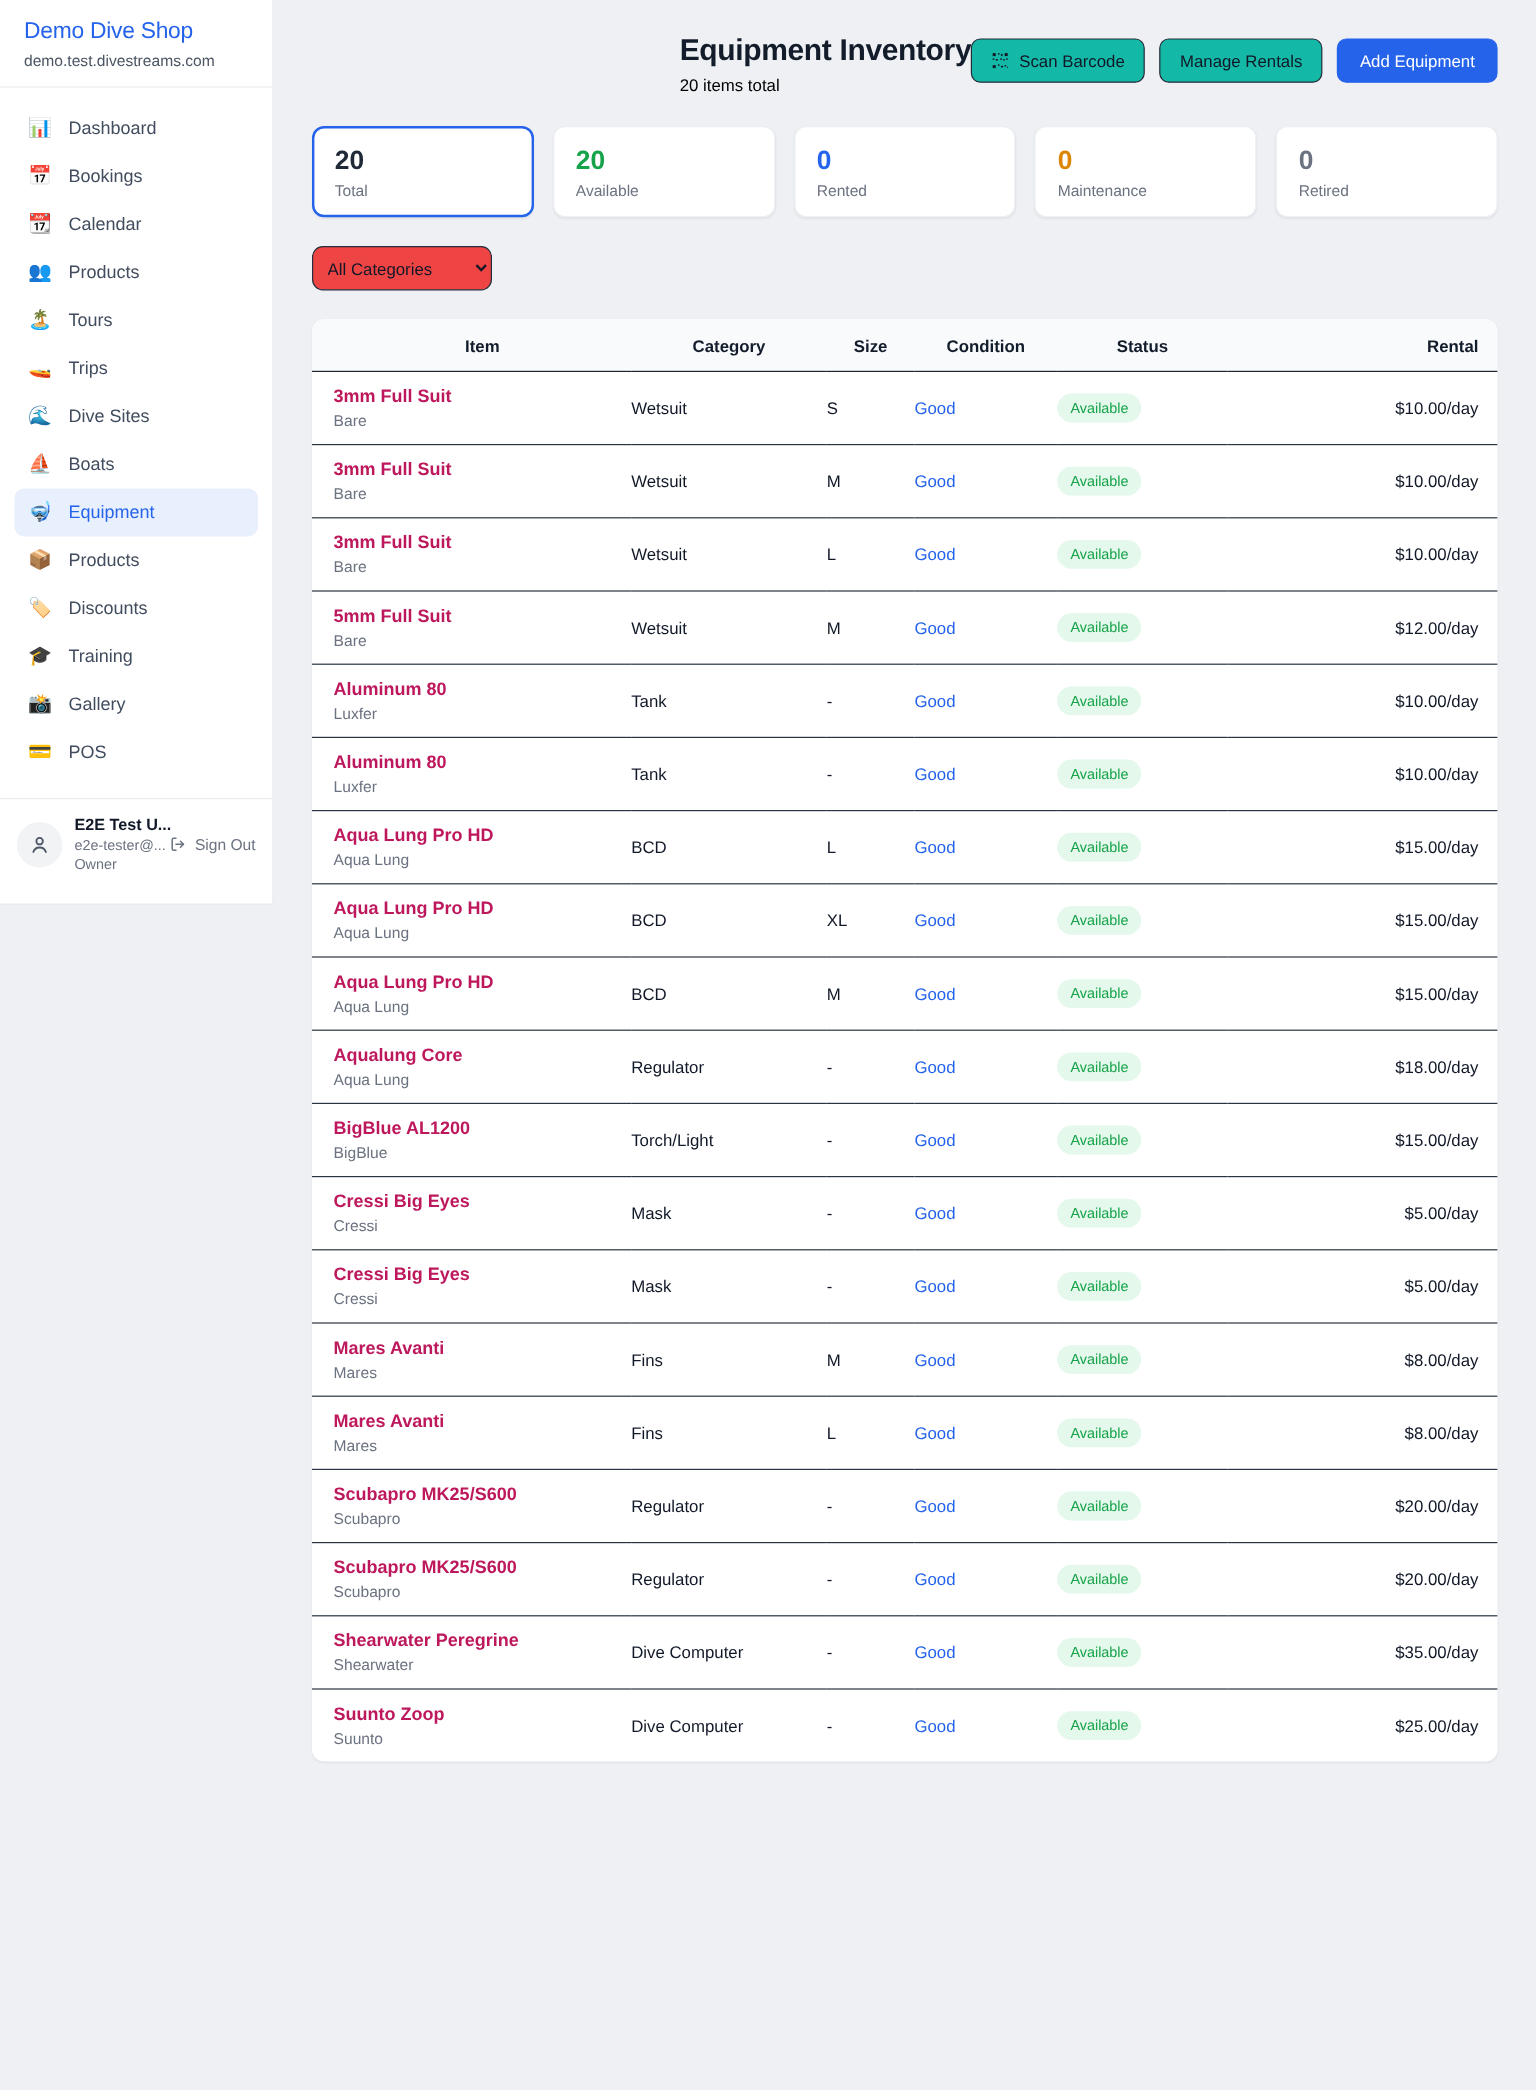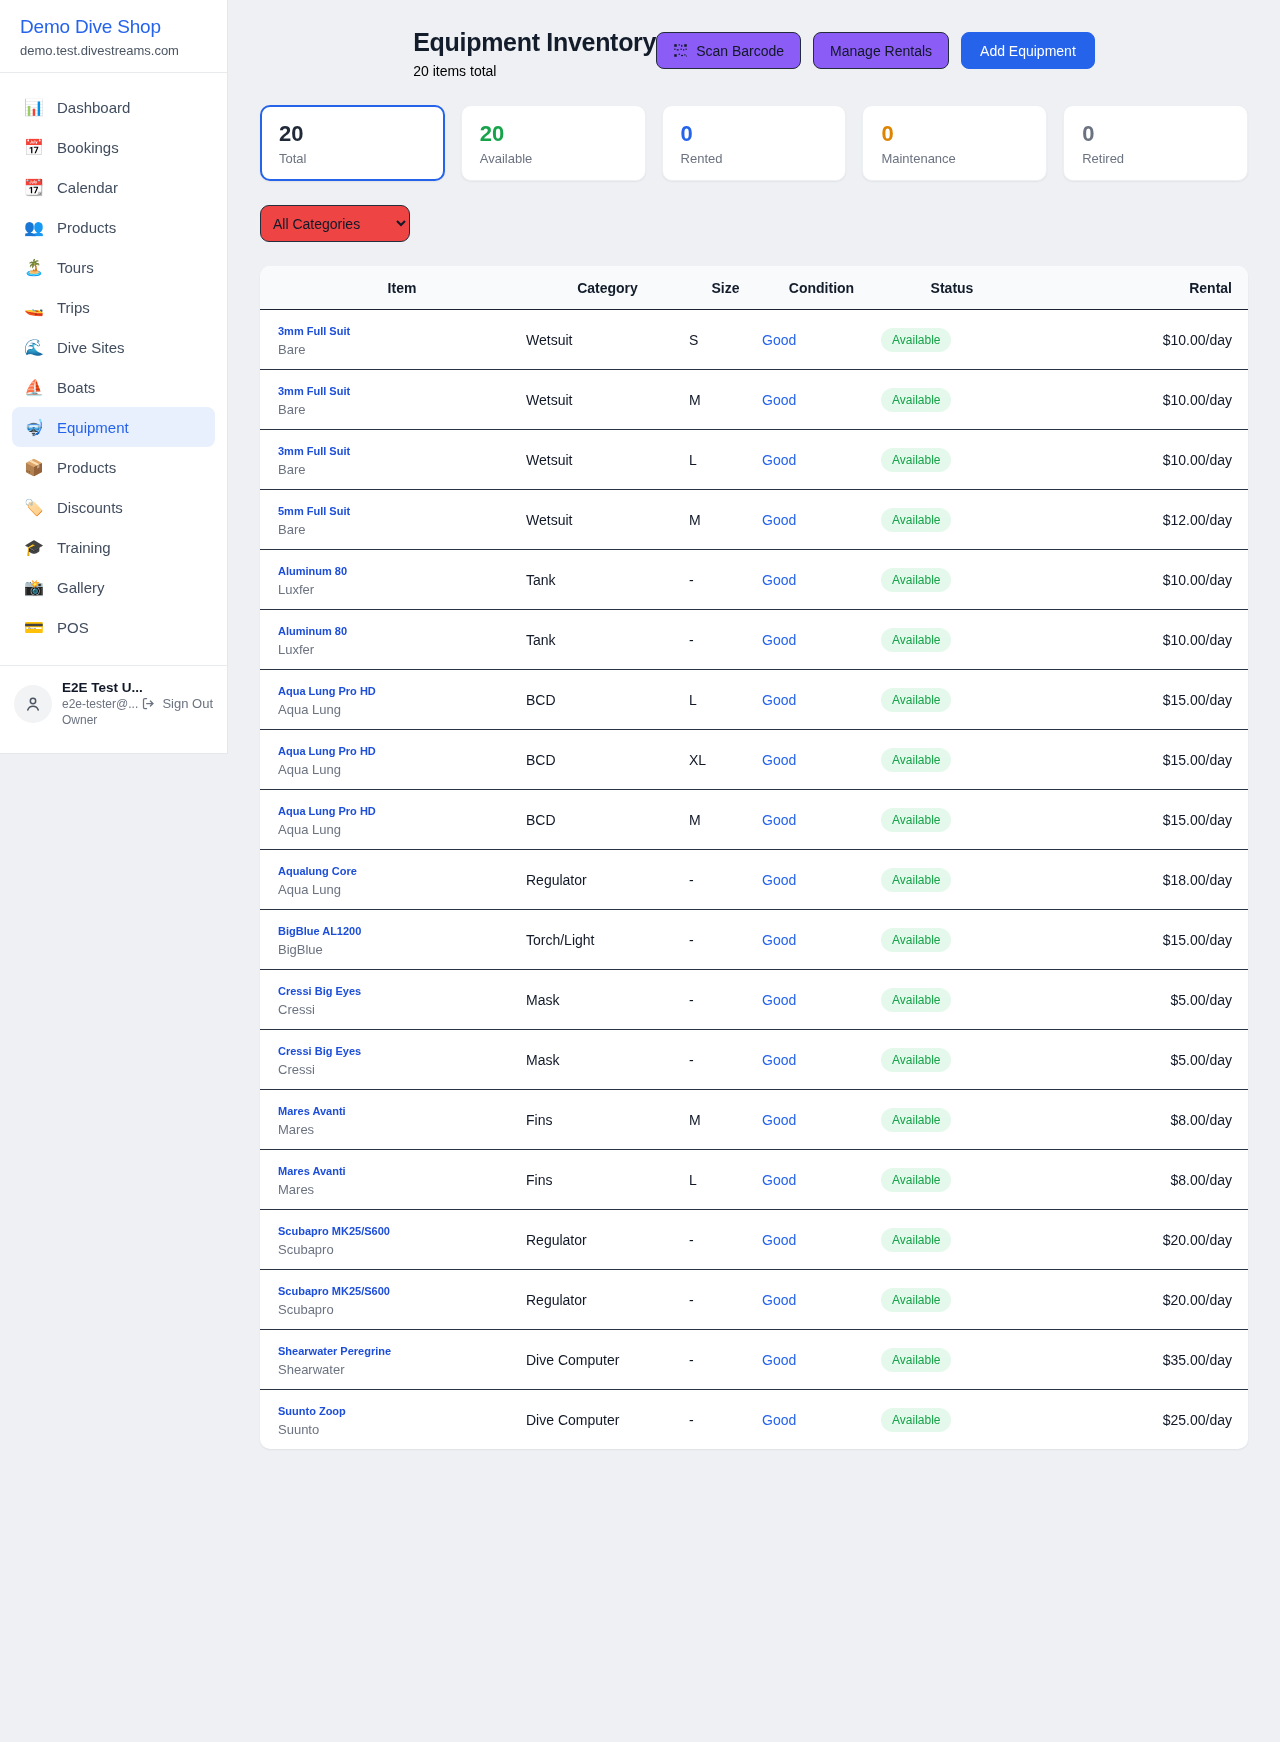--- a/index.html
+++ b/index.html
@@ -22,26 +22,26 @@
   .avatar { width:38px; height:38px; border-radius:50%; background:#f1f3f5;
     display:flex; align-items:center; justify-content:center; flex:0 0 auto; }
   .user-meta { flex:1 1 auto; min-width:0; }
   .user-name { font-size:13.5px; font-weight:bold; color:#111827; white-space:nowrap; }
   .user-email, .user-role { font-size:12px; color:#6b7280; margin-top:2px; white-space:nowrap; }
   .signout { display:flex; align-items:center; gap:6px; color:#6b7280; font-size:13px;
     cursor:pointer; white-space:nowrap; }
 
   
   .main { margin-left:228px; padding:28px 32px 34px 32px; }
-  .page-head { display:flex; align-items:flex-start; justify-content:center; }
+  .page-head { display:flex; align-items:flex-start; justify-content:flex-end; }
   .page-title { font-size:25px; font-weight:bold; color:#131c2b; letter-spacing:-0.3px; }
   .page-sub { font-size:14px; color:#000000; margin-top:6px; }
   .head-actions { display:flex; gap:12px; margin-top:4px; }
   .btn { display:flex; align-items:center; gap:8px; height:37px; padding:3px 16px;
-    border-radius:8px; font-size:14px; font-weight:500; cursor:pointer; background:#8b5cf6;
+    border-radius:8px; font-size:14px; font-weight:500; cursor:pointer; background:#14b8a6;
     border:1px solid #222c3a; color:#111827; }
   .btn-primary { background:#2563eb; border:1px solid #2563eb; color:#fff; padding:0 18px; }
 
   .stats { display:grid; grid-template-columns:repeat(5,1fr); gap:16px; margin-top:26px; }
   .stat-card { background:#fff; border:1px solid #edf0f3; border-radius:10px;
     padding:15px 18px 14px 18px; box-shadow:0 1px 2px rgba(16,24,40,.06); }
   .stat-card.active { border:2px solid #2563eb; padding:14px 17px 13px 17px; }
   .stat-value { font-size:22px; font-weight:bold; }
   .stat-label { font-size:13px; color:#6b7280; margin-top:4px; }
 
@@ -56,21 +56,21 @@
     box-shadow:0 1px 2px rgba(16,24,40,.07); }
   table { width:100%; border-collapse:collapse; }
   thead th { background:#f8fafc; text-align:center; font-size:14px; font-weight:600;
     color:#131c2b; padding:14px 0 13px 0; border-bottom:1.5px solid #1b2430; }
   thead th.col-item { padding-left:18px; }
   thead th.col-rental { text-align:right; padding-right:16px; }
   tbody td { border-bottom:1px solid #2a3342; padding:12px 0; vertical-align:middle;
     font-size:14px; color:#111827; }
   tbody tr:last-child td { border-bottom:none; }
   td.cell-item { padding-left:18px; }
-  .item-link { color:#1d4ed8; font-weight:bold; font-size:11px; text-decoration:none;
+  .item-link { color:#be185d; font-weight:bold; font-size:15px; text-decoration:none;
     cursor:pointer; display:inline-block; }
   .item-brand { color:#6b7280; font-size:13px; margin-top:4px; }
   .cond-link { color:#2563eb; cursor:pointer; text-decoration:none; }
   .badge { display:inline-block; background:#e4f8ec; color:#16a34a; font-size:12px;
     padding:5px 11px; border-radius:999px; }
   td.cell-rental { text-align:right; padding-right:16px; color:#111827; }
 </style>
 </head>
 <body>
 

